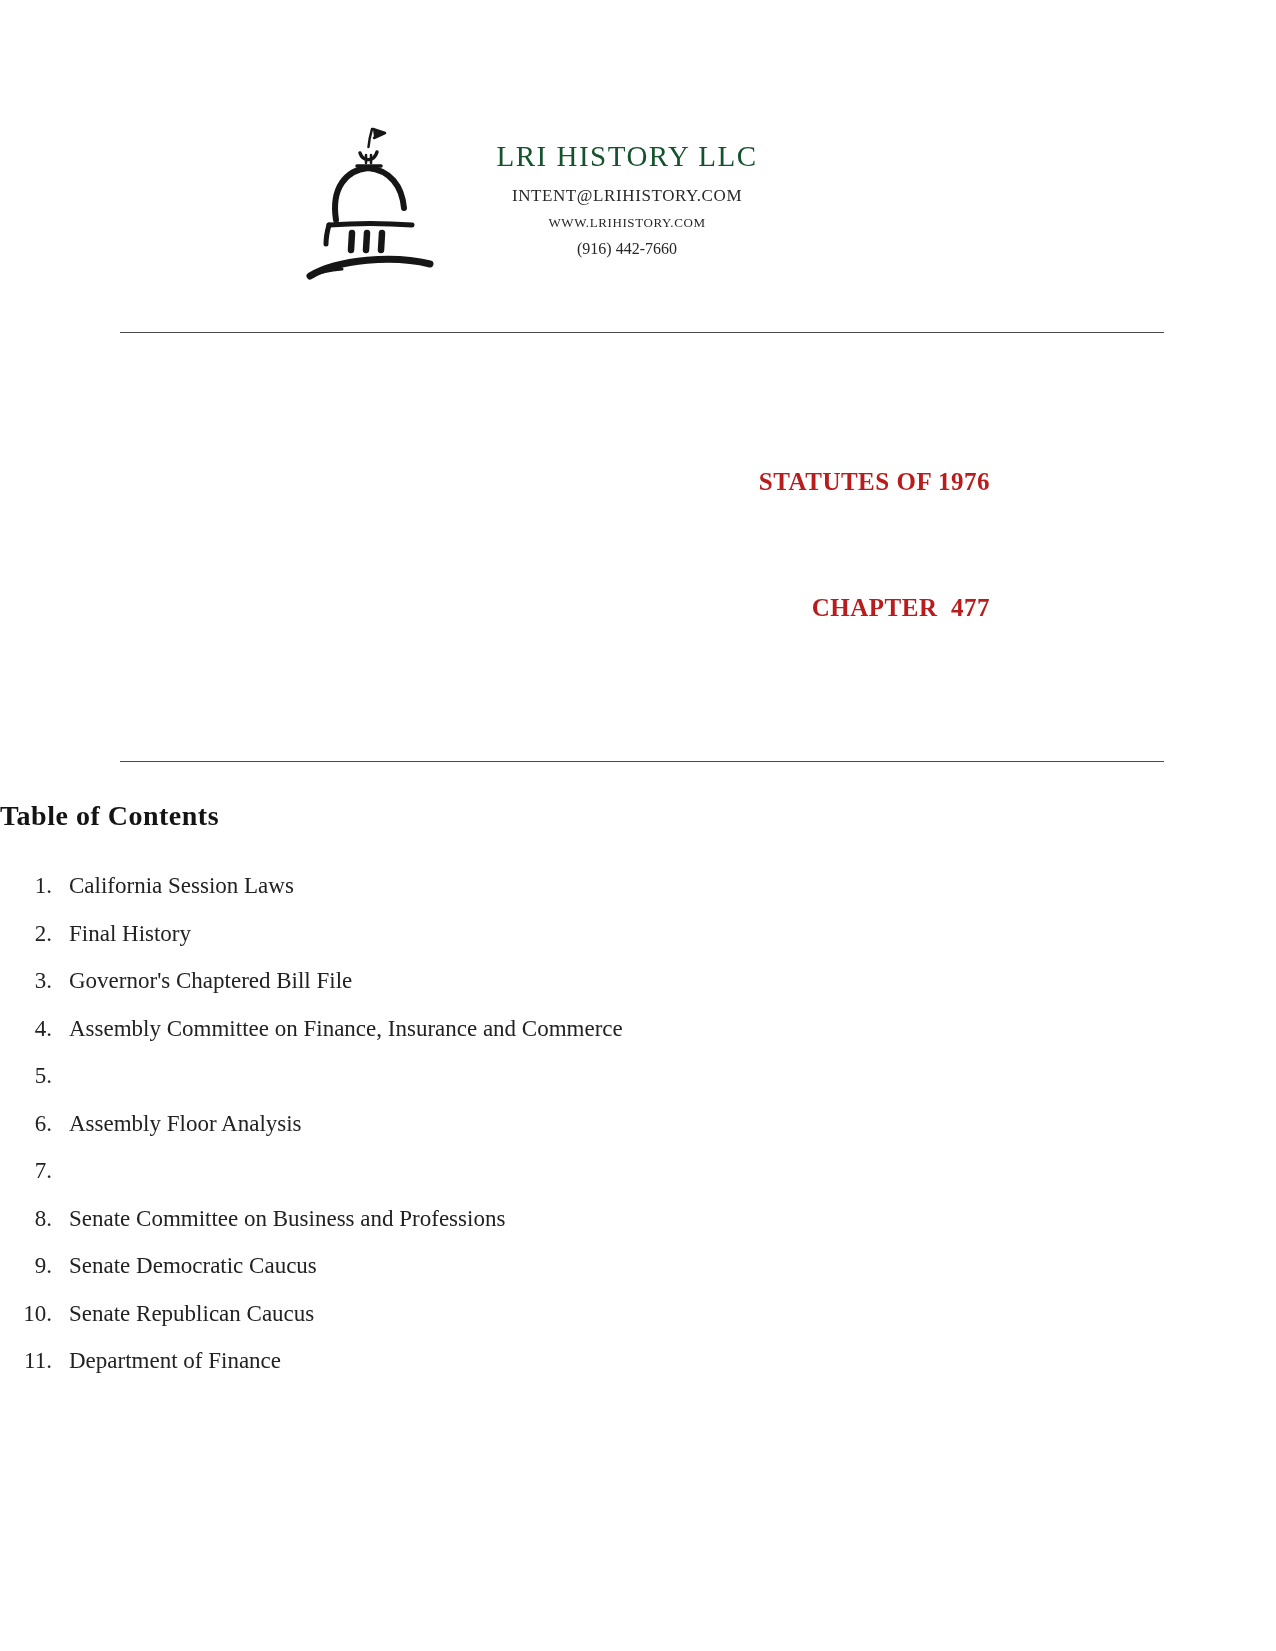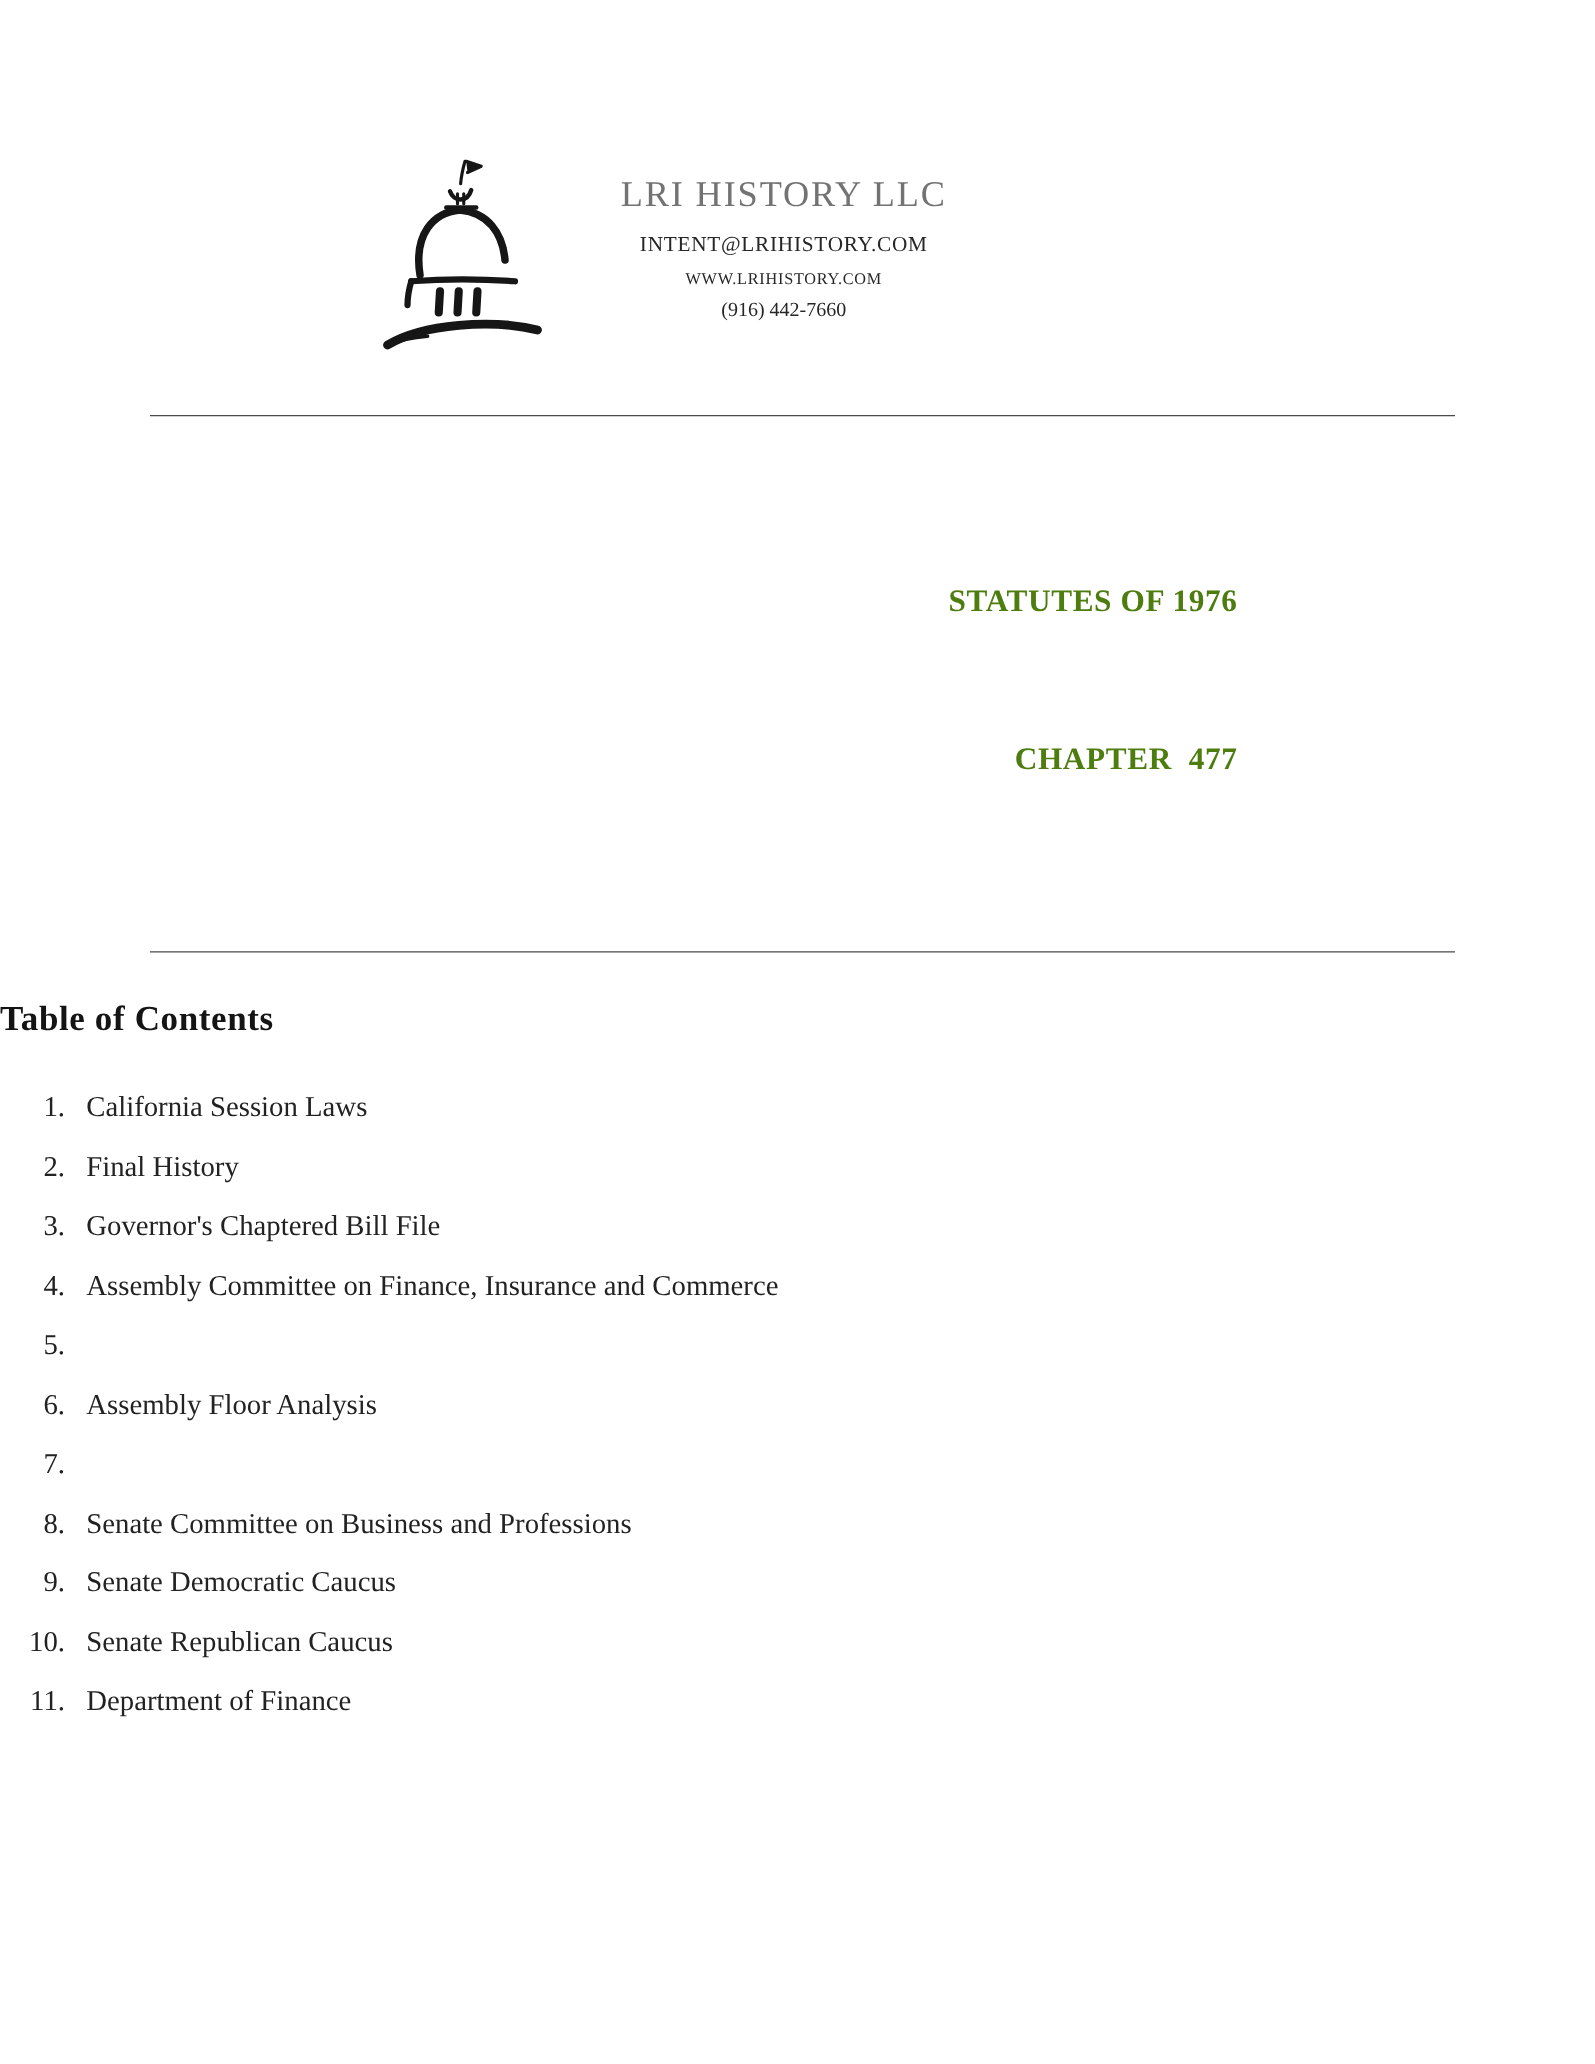--- a/index.html
+++ b/index.html
@@ -31,21 +31,21 @@
   .logo svg { display: block; }
   .contact {
     margin-left: 26px;
     padding-top: 16px;
     width: 310px;
     text-align: center;
   }
   .company {
     font-size: 29px;
     letter-spacing: 1.5px;
-    color: #737373;
+    color: #14532d;
   }
   .email {
     font-size: 17px;
     margin-top: 13px;
     letter-spacing: 0.6px;
     color: #262626;
   }
   .website {
     font-size: 13px;
     margin-top: 9px;
@@ -68,21 +68,21 @@
   hr.rule-bottom { margin-top: 48px; }
 
   
   .title-block {
     margin-top: 44px;
     padding-right: 286px;
     text-align: right;
     font-weight: bold;
     font-size: 25px;
     line-height: 1.68;
-    color: #4d7c0f;
+    color: #b91c1c;
     letter-spacing: 0.5px;
     white-space: pre-wrap;
   }
 
   
   .toc {
   }
   .toc-heading {
     margin: 38px 0 0 0;
     font-size: 28px;

